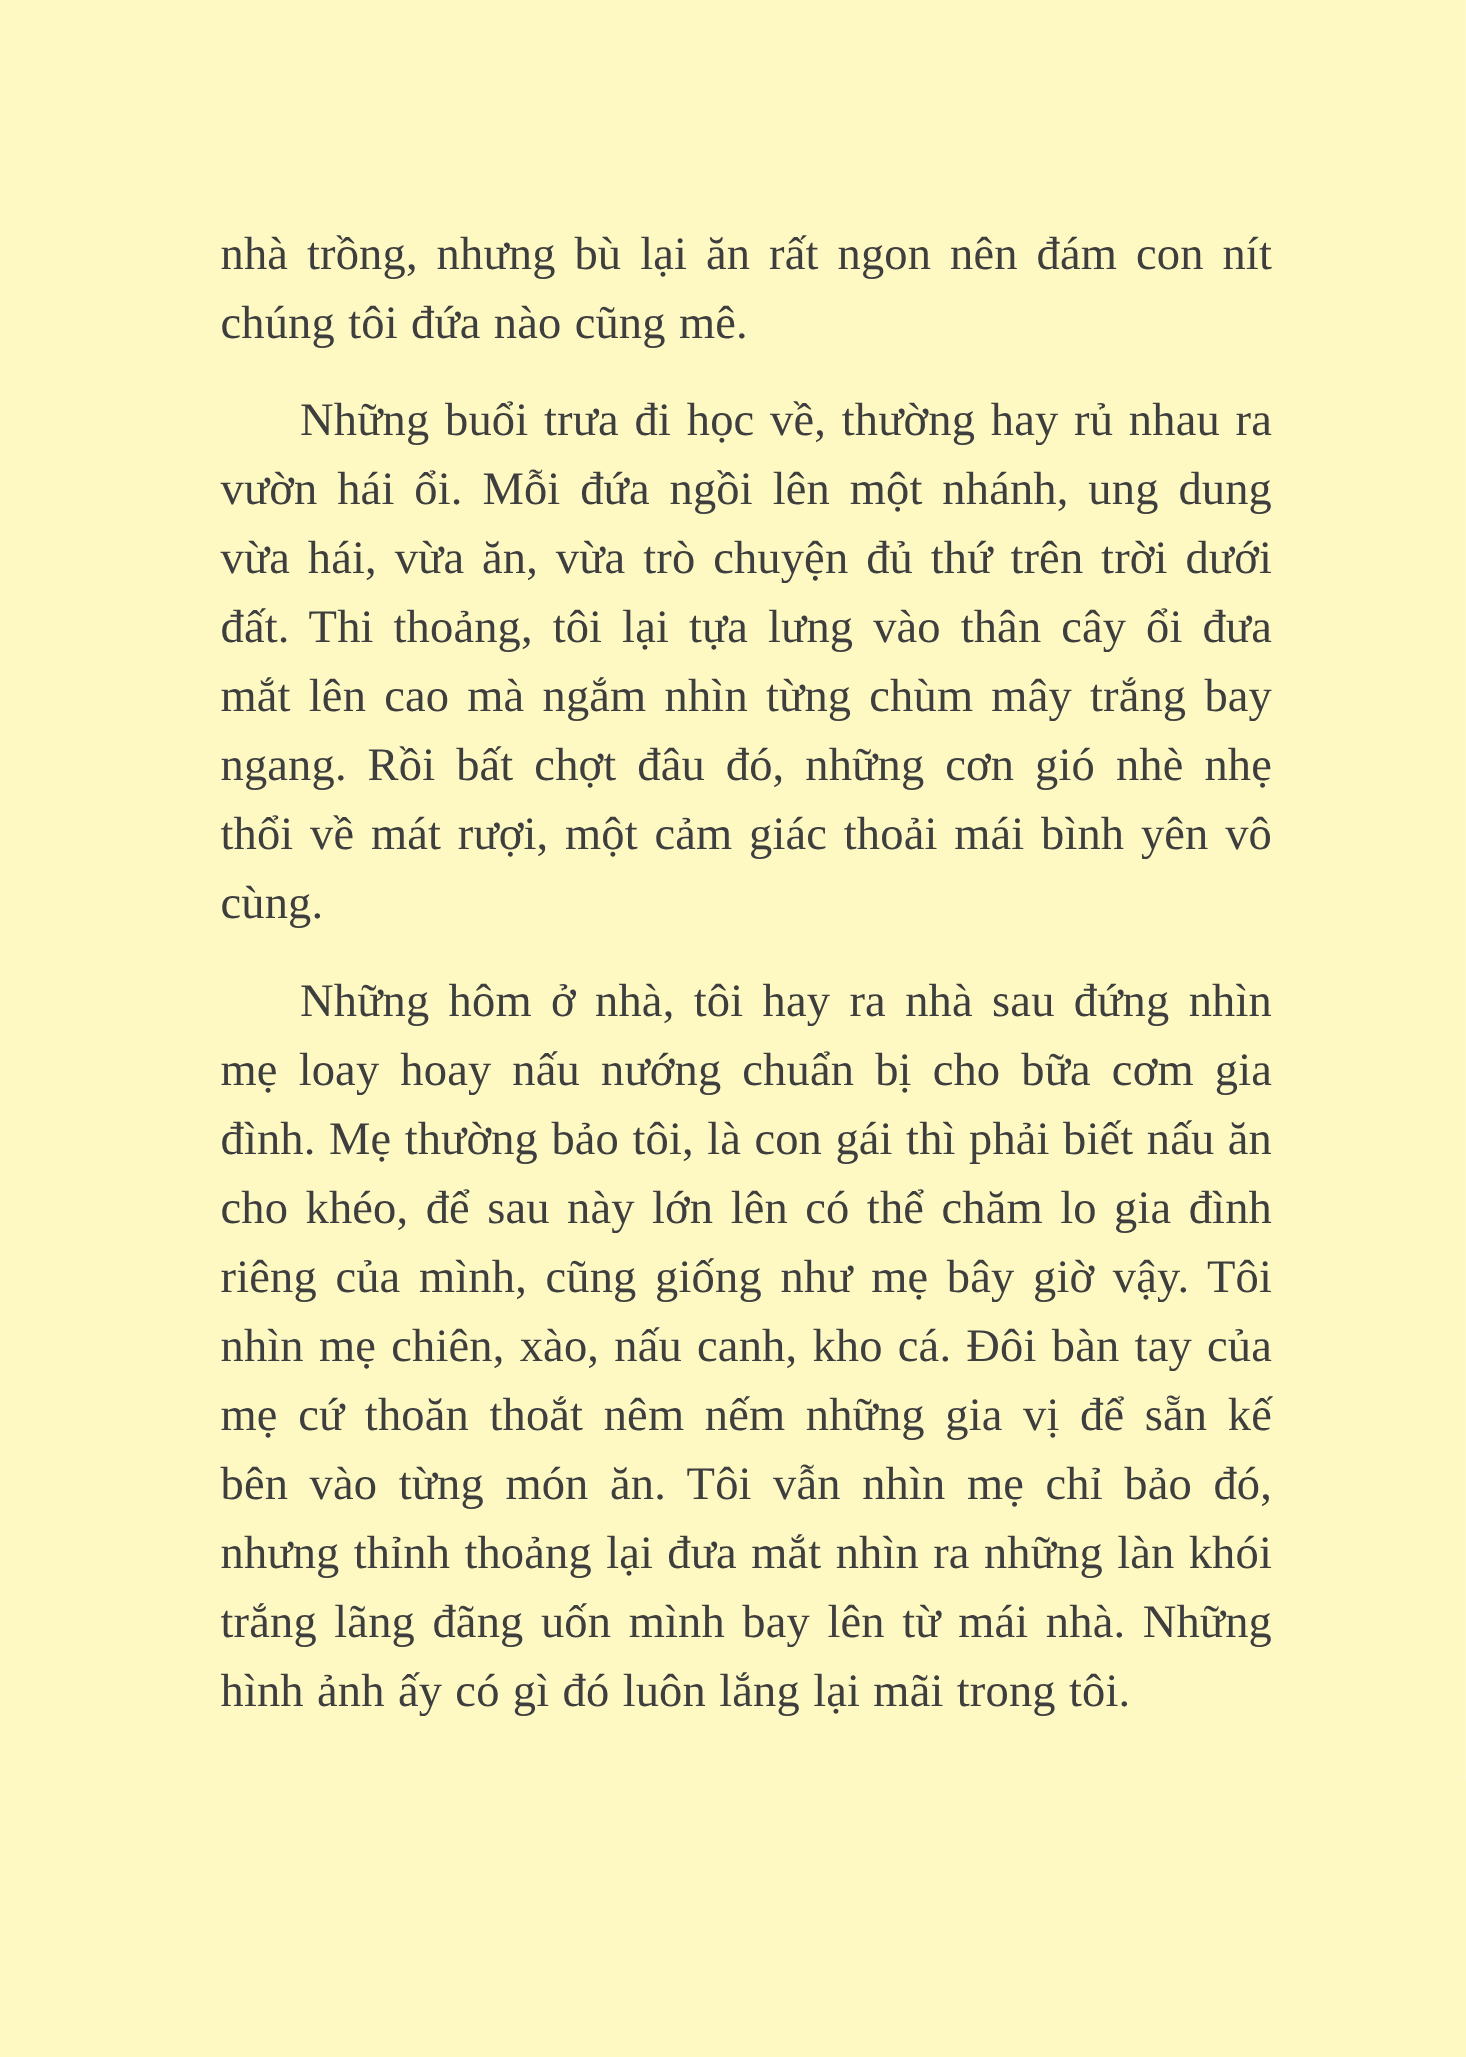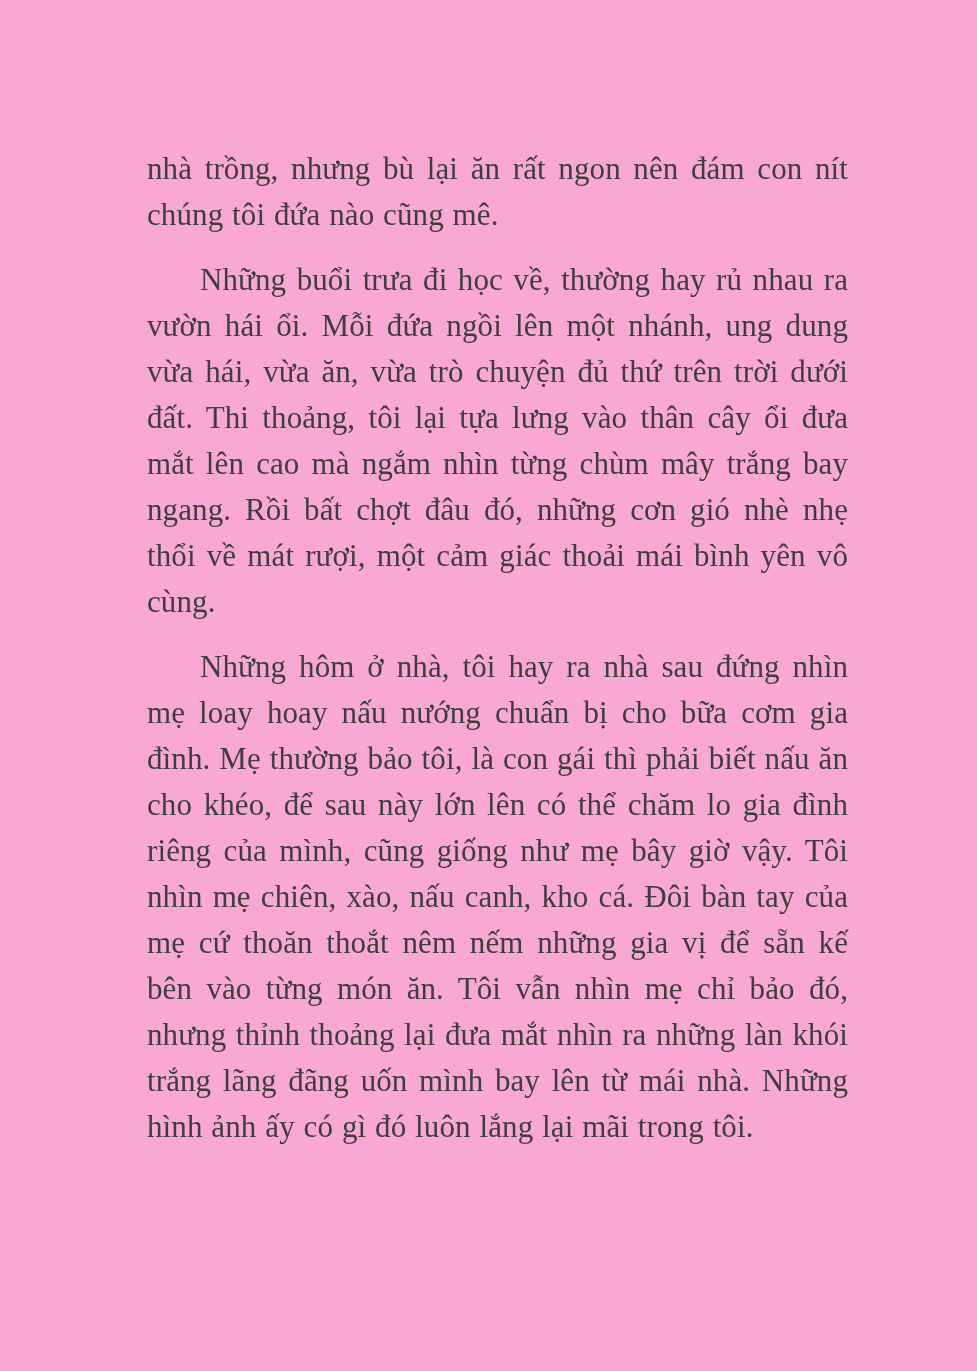--- a/index.html
+++ b/index.html
@@ -10,21 +10,21 @@
     width: 977px;
     height: 1371px;
     position: relative;
     background: #ffffff;
     overflow: hidden;
     font-family: "Liberation Serif", serif;
   }
   .page {
     position: absolute;
     inset: 0;
-    background: #f9a8d4;
+    background: #fef9c3;
   }
   .text-block {
     position: absolute;
     left: 147px;
     top: 146px;
     width: 701px;
     color: #3e3e3e;
   }
   .para {
     margin: 0 0 19px 0;

